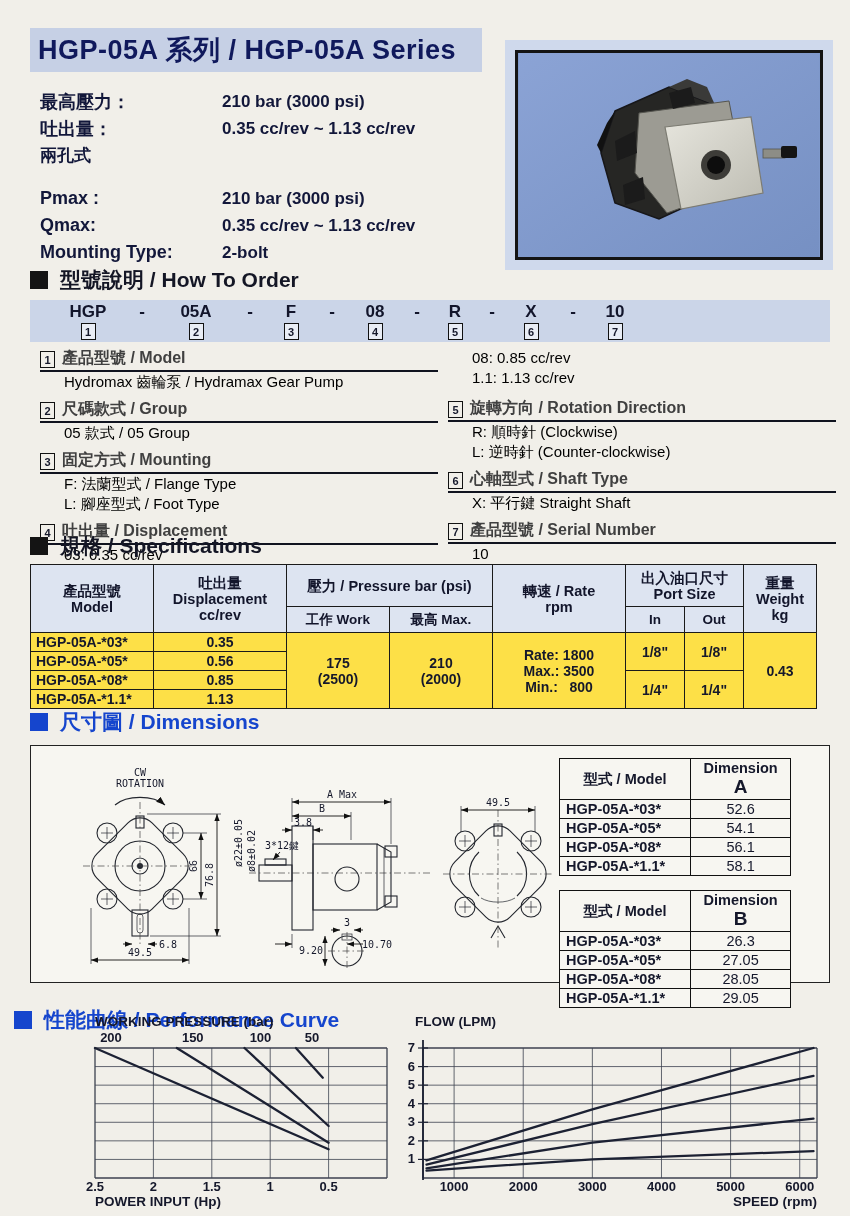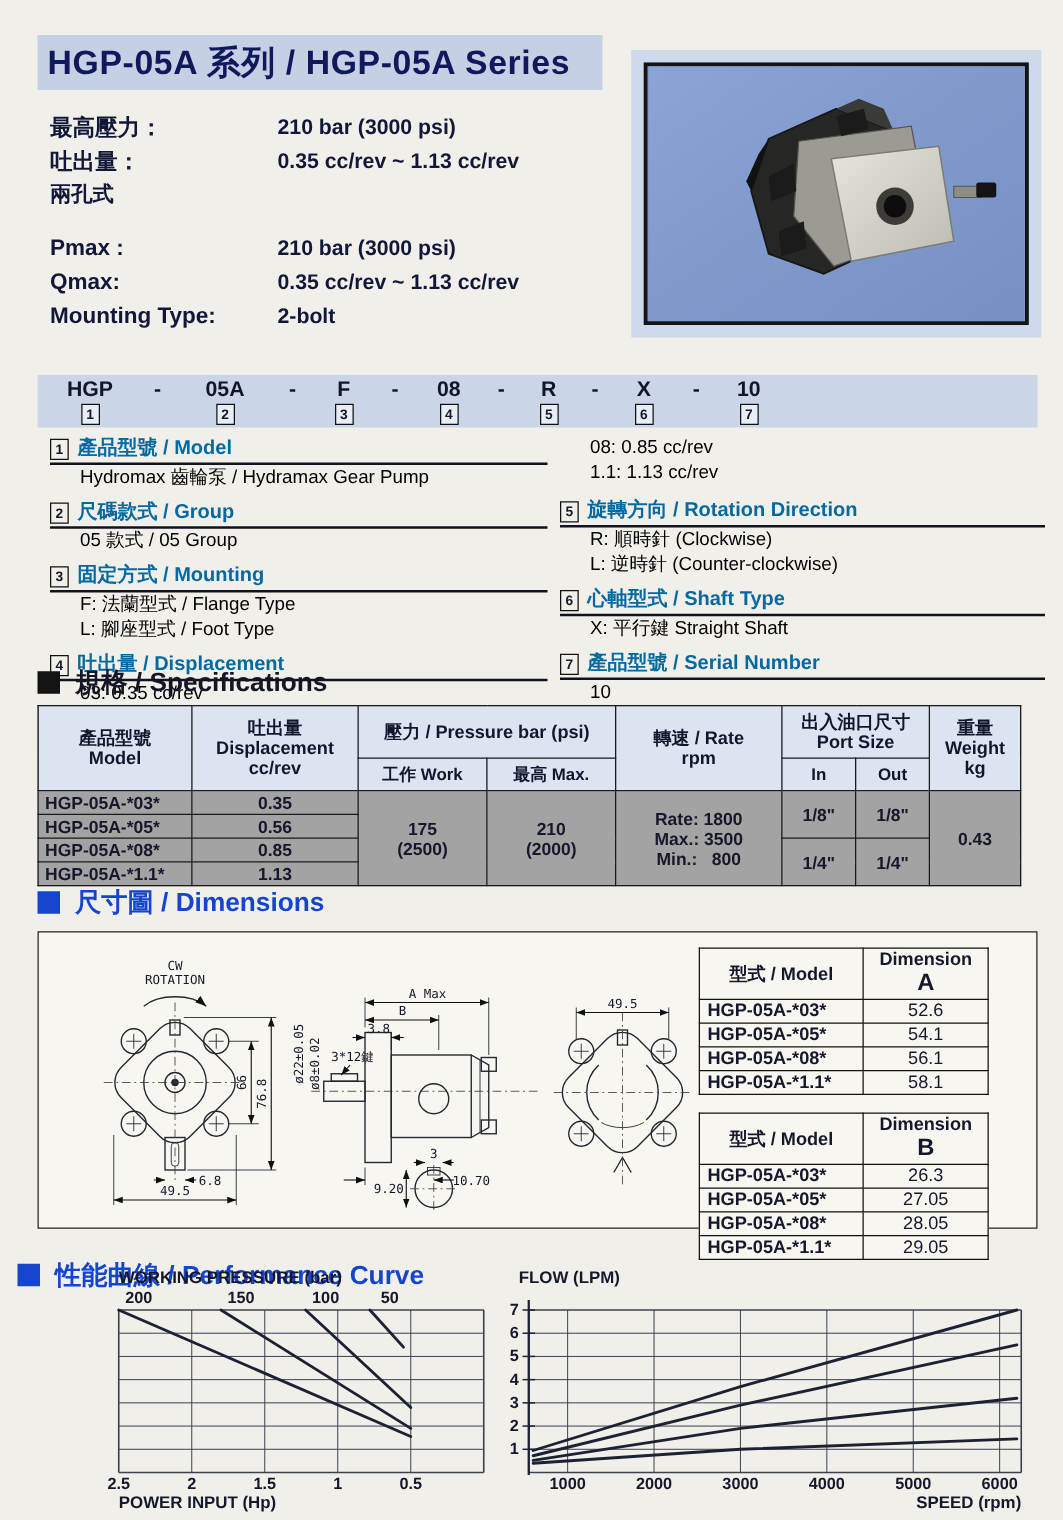--- a/index.html
+++ b/index.html
@@ -23,39 +23,39 @@
   .photo-frame svg{display:block;width:100%;height:100%;}
 
   
   .sec{position:absolute;display:flex;align-items:center;gap:12px;}
   .sec .sq{width:18px;height:18px;background:#141414;}
   .sec .txt{font-size:21px;font-weight:bold;color:#141625;}
   .sec.blue .sq{background:#1545cd;}
   .sec.blue .txt{color:#1545cd;}
 
   
-  .code-band{position:absolute;left:30px;top:300px;width:800px;height:42px;background:#cbd5e8;display:flex;align-items:flex-start;padding:2px 0 0 6px;box-sizing:border-box;}
+  .code-band{position:absolute;left:30px;top:300px;width:800px;height:42px;background:#cbd5e8;display:flex;align-items:flex-start;padding:2px 0 0 22px;box-sizing:border-box;}
   .code-cell{display:flex;flex-direction:column;align-items:center;}
   .code-text{font-size:17px;font-weight:bold;color:#12152b;line-height:20px;}
   .code-num{margin-top:1px;width:13px;height:15px;border:1.5px solid #111;font-size:11px;font-weight:bold;display:flex;align-items:center;justify-content:center;background:#e9edf5;}
 
   
   .hto-col{position:absolute;top:348px;width:398px;}
   .hto-col.left{left:40px;}
   .hto-col.right{left:448px;width:388px;}
   .hto-item{margin-bottom:7px;}
   .hto-title-row{display:flex;align-items:flex-end;gap:7px;border-bottom:2px solid #10131f;padding-bottom:1px;}
   .hto-num{width:13px;height:15px;border:1.5px solid #111;font-size:11px;font-weight:bold;display:flex;align-items:center;justify-content:center;margin-bottom:1px;flex:none;}
-  .hto-title{font-size:16px;font-weight:bold;color:#0369a1;white-space:nowrap;}
+  .hto-title{font-size:16px;font-weight:bold;color:#404040;white-space:nowrap;}
   .hto-lines{padding-left:24px;}
   .hto-line{font-size:15px;line-height:20px;color:#000000;}
   .hto-cont{padding-left:24px;margin-bottom:10px;}
 
   
-  .spec-table{position:absolute;left:30px;top:564px;border-collapse:collapse;table-layout:fixed;background:#a3a3a3;}
+  .spec-table{position:absolute;left:30px;top:564px;border-collapse:collapse;table-layout:fixed;background:#fde047;}
   .spec-table td,.spec-table th{border:1.4px solid #1a1a1a;text-align:center;vertical-align:middle;padding:1px 2px;}
   .spec-table th{background:#dde4f1;font-weight:bold;color:#12152b;}
   .h1{font-size:14.5px;line-height:16px;}
   .h2{font-size:13.5px;line-height:15px;}
   .spec-table td{font-size:14px;font-weight:600;line-height:16px;}
   .speed-cell{text-align:left;padding-left:10px;white-space:pre;}
 
   
   .dim-panel{position:absolute;left:30px;top:745px;width:800px;height:238px;border:1.6px solid #222;background:#f7f6f1;box-sizing:border-box;}
   .dim-draw{position:absolute;left:4px;top:2px;}
@@ -142,20 +142,24 @@
         <polygon points="96,88 116,78 118,100 98,108" fill="#1b1b1b"></polygon>
         <polygon points="104,132 124,124 126,146 106,152" fill="#1b1b1b"></polygon>
         <polygon points="150,40 172,34 176,50 154,56" fill="#1b1b1b"></polygon>
 
         <rect x="244" y="96" width="22" height="9" fill="#8d8d86" stroke="#55554f" stroke-width="0.8"></rect>
         <rect x="262" y="93" width="16" height="12" rx="2" fill="#141414"></rect>
       </svg>
     </div>
   </div>
 
+  <div class="sec" style="left:30px;top:266px;">
+    <span class="sq"></span>
+    <span class="txt">型號說明 / How To Order</span>
+  </div>
 
   <div class="code-band">
     <div class="code-cell" style="width:72px">
         <span class="code-text">HGP</span>
         <span class="code-num">1</span>
       </div>
     <div class="code-cell" style="width:36px">
         <span class="code-text">-</span>
       </div>
     <div class="code-cell" style="width:72px">

